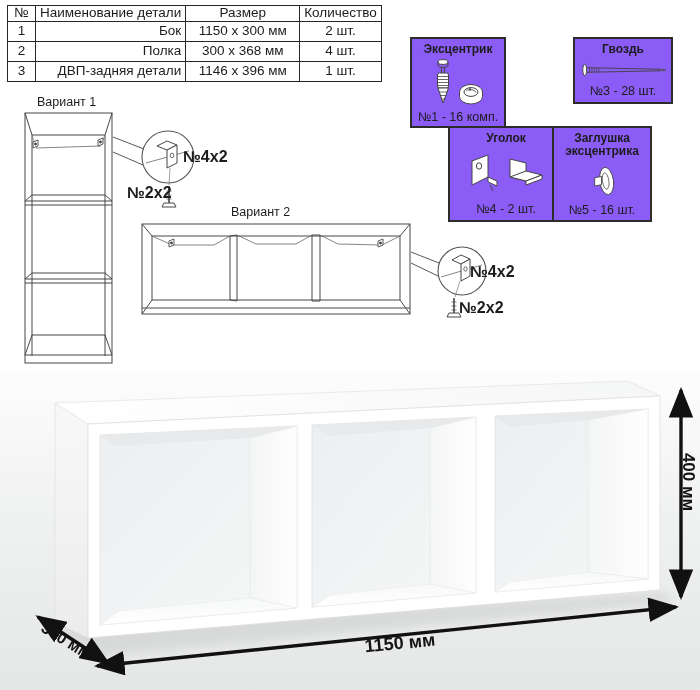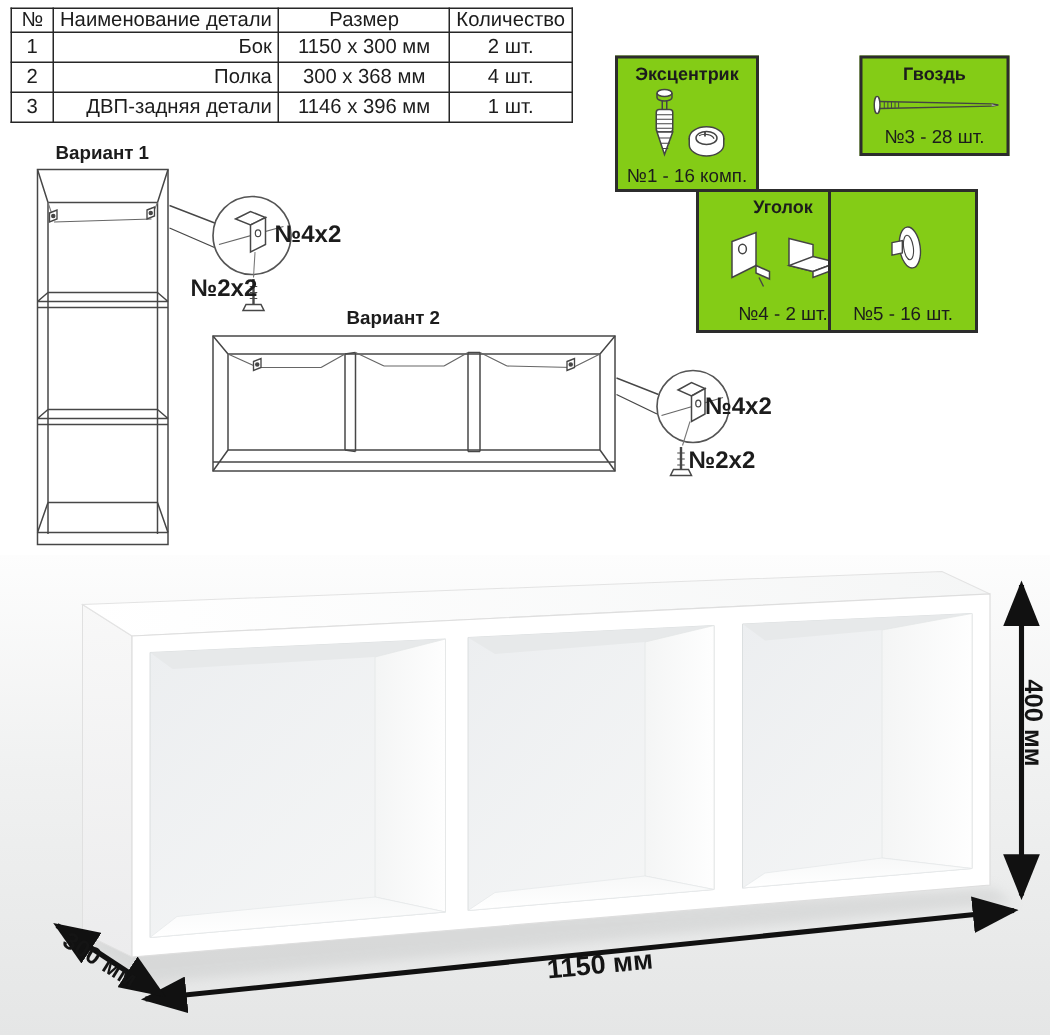--- a/index.html
+++ b/index.html
@@ -11,28 +11,28 @@
   .parts-wrap{position:absolute;left:7px;top:5px}
   table.parts{border-collapse:collapse;table-layout:fixed}
   .parts th,.parts td{border:1.6px solid #262626;font-size:13.5px;font-weight:normal;
                       padding:0 4px;white-space:nowrap;overflow:hidden;line-height:1.1}
   .parts th{height:15px;text-align:center}
   .parts td{height:19px}
   .c{text-align:center}
   .l{text-align:right;padding-left:6px}
 
   
-  .hw{position:absolute;background:#84cc16;border:2px solid #2c2c2c;box-sizing:border-box;
+  .hw{position:absolute;background:#8b5cf6;border:2px solid #2c2c2c;box-sizing:border-box;
       display:flex;flex-direction:column;align-items:center;justify-content:space-between;
       text-align:center}
   .hw .lbl{font-weight:700;font-size:12px;line-height:1.12;padding-top:4px}
   .hw .cnt{font-weight:400;font-size:12.5px;padding-bottom:4px}
   .hw .ic{flex:1;display:flex;align-items:center;justify-content:center}
 
-  .vtitle{position:absolute;font-weight:700;font-size:12.5px}
+  .vtitle{position:absolute;font-weight:400;font-size:12.5px}
   .qty{position:absolute;font-weight:700;font-size:16px;white-space:nowrap}
 
   
   .render{position:absolute;left:0;top:370px;width:700px;height:320px}
   .dim{position:absolute;font-weight:700;color:#141414;text-align:center;white-space:nowrap}
   .dim-w{left:350px;top:633px;width:100px;font-size:18px;transform:rotate(-5.5deg)}
   .dim-d{left:28px;top:632px;width:76px;font-size:16px;transform:rotate(32deg)}
   .dim-h{left:698px;top:441px;width:82px;height:18px;font-size:17px;
          transform-origin:0 0;transform:rotate(90deg)}
   svg{display:block}
@@ -107,37 +107,41 @@
       <svg width="88" height="18" viewBox="0 0 92 18" fill="none" stroke="#444" stroke-width="1">
         <ellipse cx="6" cy="9" rx="2" ry="6" fill="#fff"></ellipse>
         <path d="M8,6.6 L86,8.2 M8,11.4 L86,9.8"></path>
         <path d="M86,8.2 L90.5,9 L86,9.8" fill="#fff"></path>
         <path d="M11,6.7 V11.3 M13.5,6.8 V11.2 M16,6.9 V11.1 M18.5,7 V11 M21,7.1 V10.9" stroke-width="0.7"></path>
       </svg>
     </div>
     <div class="cnt">№3 - 28 шт.</div>
   </div>
 
-  <div class="hw" style="left:464px;top:126px;width:116px;height:96px">
+  <div class="hw" style="left:448px;top:126px;width:116px;height:96px">
     <div class="lbl">Уголок</div>
     <div class="ic">
       <svg width="80" height="46" viewBox="0 0 80 46" fill="none" stroke="#444" stroke-width="1">
         <path d="M6,10 L22,4 L22,26 L6,34 Z" fill="#fff"></path>
         <ellipse cx="13" cy="15" rx="2.6" ry="3.2"></ellipse>
         <path d="M22,26 L31,30 L31,35 L22,31 Z" fill="#fff"></path>
         <path d="M24,34 L27,40" stroke-width="0.9"></path>
         <path d="M44,8 L60,12 L60,30 L44,26 Z" fill="#fff"></path>
         <path d="M44,26 L60,30 L76,24 L60,20 Z" fill="#fff"></path>
         <path d="M60,30 L76,24 L76,28 L60,34 Z" fill="#fff"></path>
       </svg>
     </div>
     <div class="cnt">№4 - 2 шт.</div>
   </div>
 
   <div class="hw" style="left:552px;top:126px;width:100px;height:96px">
+    <div class="lbl">
+      <div>Заглушка</div>
+      <div>эксцентрика</div>
+    </div>
     <div class="ic">
       <svg width="44" height="44" viewBox="0 0 44 48" fill="none" stroke="#444" stroke-width="1">
         <ellipse cx="27" cy="24" rx="7.5" ry="15" fill="#fff" transform="rotate(-8 27 24)"></ellipse>
         <ellipse cx="26" cy="24" rx="3.5" ry="9" transform="rotate(-8 26 24)" stroke-width="0.8"></ellipse>
         <path d="M14,20.5 L21.5,19 L21.5,28 L14,29.5 Z" fill="#fff"></path>
       </svg>
     </div>
     <div class="cnt">№5 - 16 шт.</div>
   </div>
 

